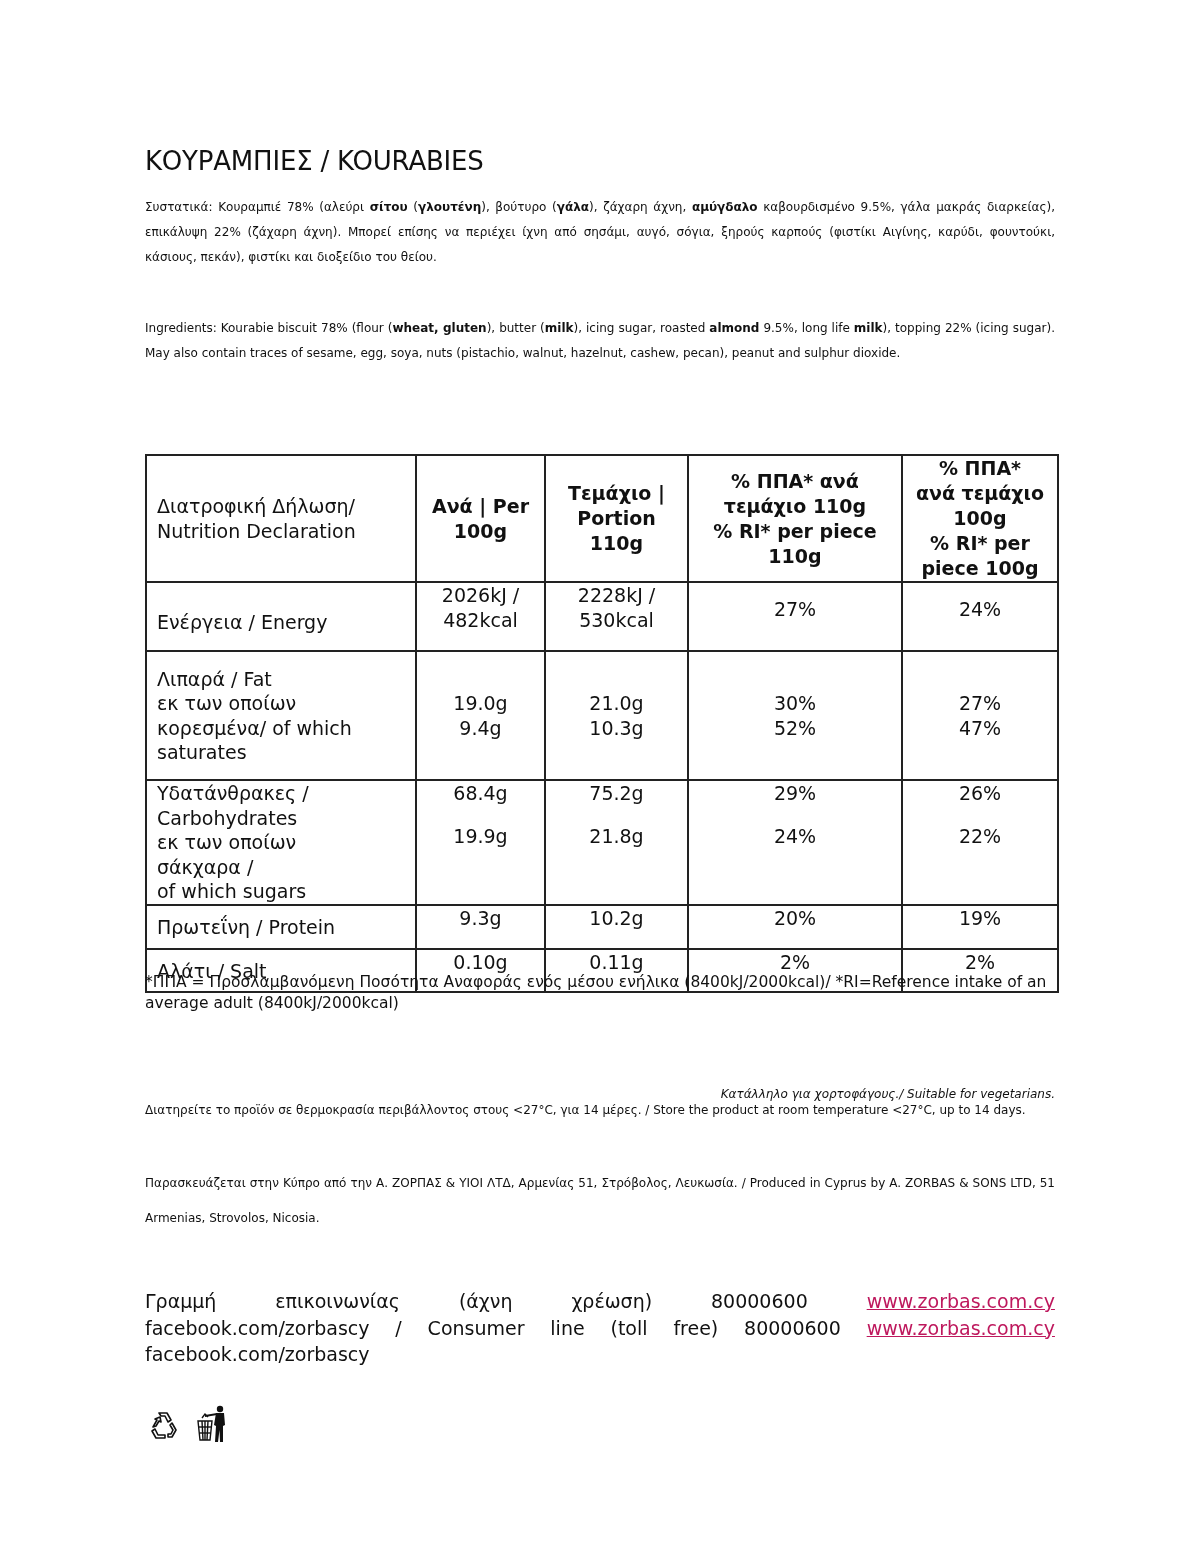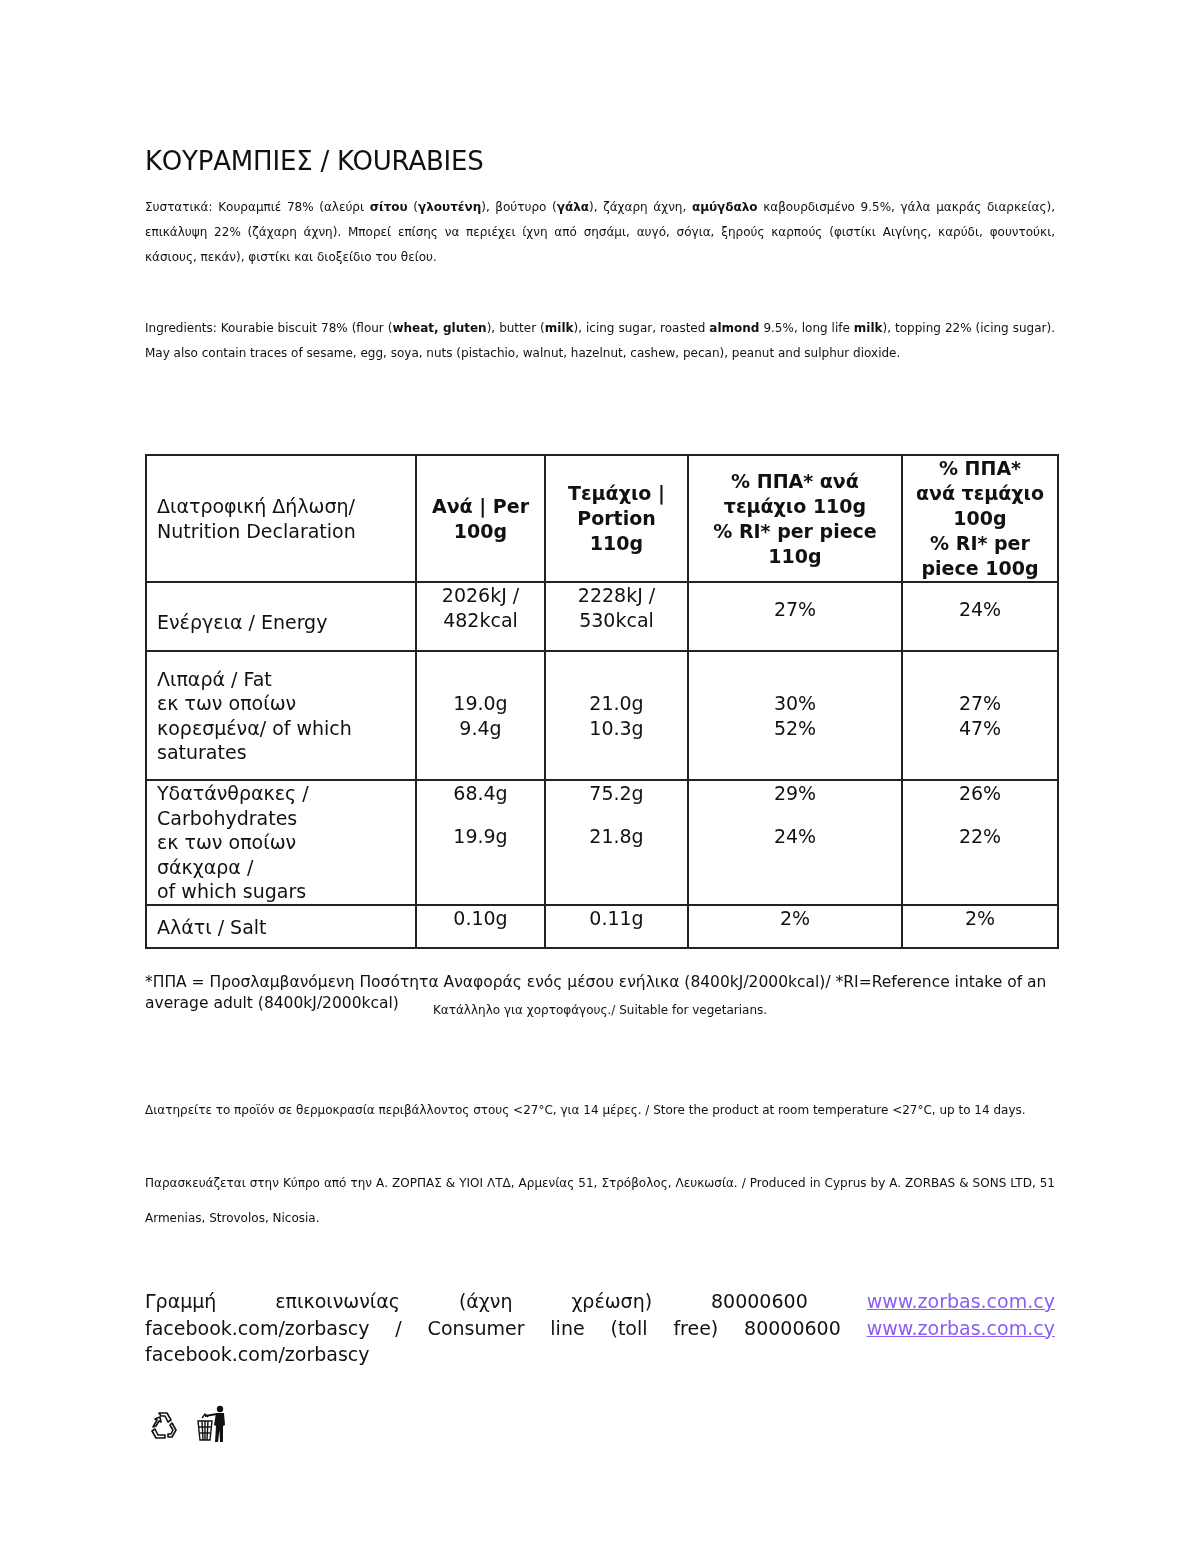--- a/index.html
+++ b/index.html
@@ -16,21 +16,21 @@
   table.nut {
     position: absolute; top: 454px; left: 0; width: 914px;
     border-collapse: collapse; table-layout: fixed; font-size: 19px;
   }
   table.nut td { border: 2px solid #222; padding: 0; vertical-align: top; }
   .c1 { width: 270px; } .c2 { width: 129px; } .c3 { width: 143px; } .c4 { width: 214px; } .c5 { width: 156px; }
   .hdr { font-weight: bold; text-align: center; line-height: 25px; }
   .lbl { font-weight: normal; line-height: 24.5px; padding-left: 10px !important; }
   .val { text-align: center; line-height: 25px; }
   .footnote { position: absolute; top: 972px; left: 0; width: 915px; font-size: 15.5px; line-height: 20.5px; }
-  .link { color: #8b5cf6; text-decoration: underline; }
+  .link { color: #be185d; text-decoration: underline; }
   .contact { position: absolute; top: 1288px; left: 0; width: 910px; font-size: 19px; line-height: 26.5px; }
   .contact .row { display: flex; justify-content: space-between; }
   .icons { position: absolute; top: 1405px; left: 0; display: flex; gap: 14px; align-items: flex-end; }
 </style>
 </head>
 <body>
 
 <div class="page">
   <div class="title">ΚΟΥΡΑΜΠΙΕΣ / KOURABIES</div>
 
@@ -136,20 +136,37 @@
           </td>
       <td class="val">
             <div>29%</div>
             <div style="margin-top:18px">24%</div>
           </td>
       <td class="val">
             <div>26%</div>
             <div style="margin-top:18px">22%</div>
           </td>
     </tr>
+    <tr style="height:44px">
+      <td class="lbl">
+            <div style="padding-top:9px">Πρωτεΐνη /  Protein</div>
+          </td>
+      <td class="val">
+            <div>9.3g</div>
+          </td>
+      <td class="val">
+            <div>10.2g</div>
+          </td>
+      <td class="val">
+            <div>20%</div>
+          </td>
+      <td class="val">
+            <div>19%</div>
+          </td>
+    </tr>
     <tr style="height:43px">
       <td class="lbl">
             <div style="padding-top:9px">Αλάτι /  Salt</div>
           </td>
       <td class="val">
             <div>0.10g</div>
           </td>
       <td class="val">
             <div>0.11g</div>
           </td>
@@ -158,21 +175,21 @@
           </td>
       <td class="val">
             <div>2%</div>
           </td>
     </tr>
   </tbody>
     </table>
 
   <div class="footnote">*ΠΠΑ = Προσλαμβανόμενη Ποσότητα Αναφοράς ενός μέσου ενήλικα (8400kJ/2000kcal)/ *RI=Reference intake of an average adult (8400kJ/2000kcal)</div>
 
-  <div class="para" style="top:998px; text-align:center;">Κατάλληλο για χορτοφάγους./ Suitable for vegetarians.</div>
+  <div class="para" style="top:1082px; text-align:right;font-style:italic;">Κατάλληλο για χορτοφάγους./ Suitable for vegetarians.</div>
   <div class="para" style="top:1097px; line-height:26.5px;">Διατηρείτε το προϊόν σε θερμοκρασία περιβάλλοντος στους &lt;27°C, για 14 μέρες. / Store the product at room temperature &lt;27°C, up to 14 days.</div>
   <div class="para" style="top:1166px; line-height:35px;">Παρασκευάζεται στην Κύπρο από την Α. ΖΟΡΠΑΣ &amp; ΥΙΟΙ ΛΤΔ, Αρμενίας 51, Στρόβολος, Λευκωσία. / Produced in Cyprus by A. ZORBAS &amp; SONS LTD, 51 Armenias, Strovolos, Nicosia.</div>
 
   <div class="contact">
     <div class="row">
       <span>Γραμμή</span>
       <span>επικοινωνίας</span>
       <span>(άχνη</span>
       <span>χρέωση)</span>
       <span>80000600</span>

